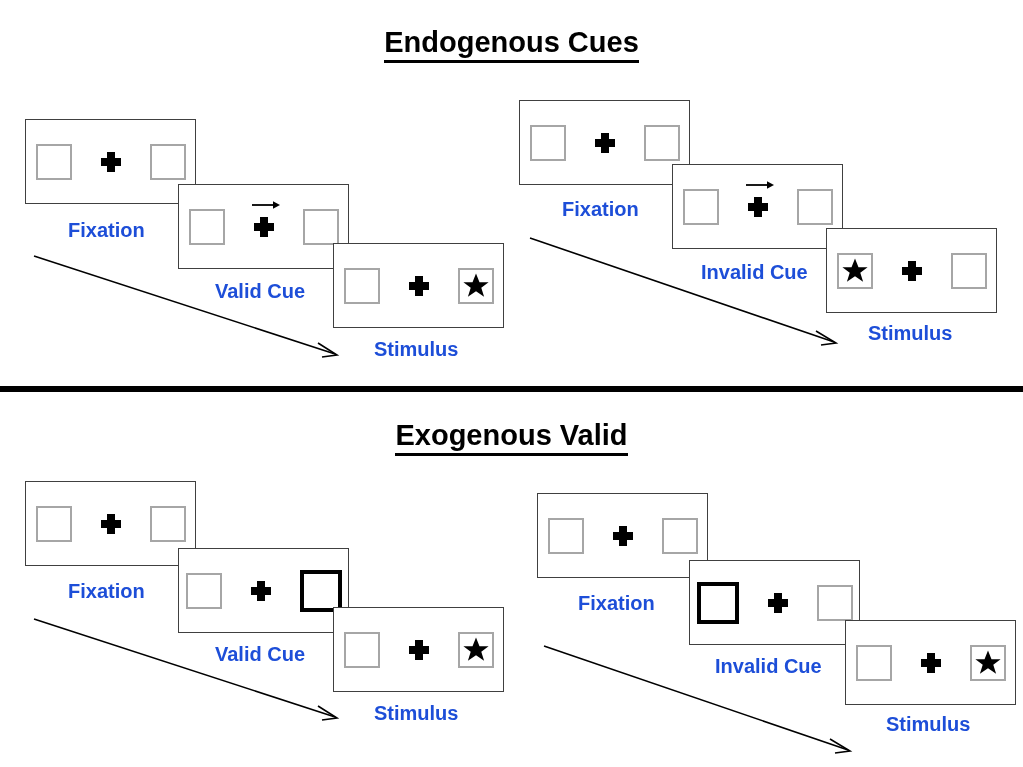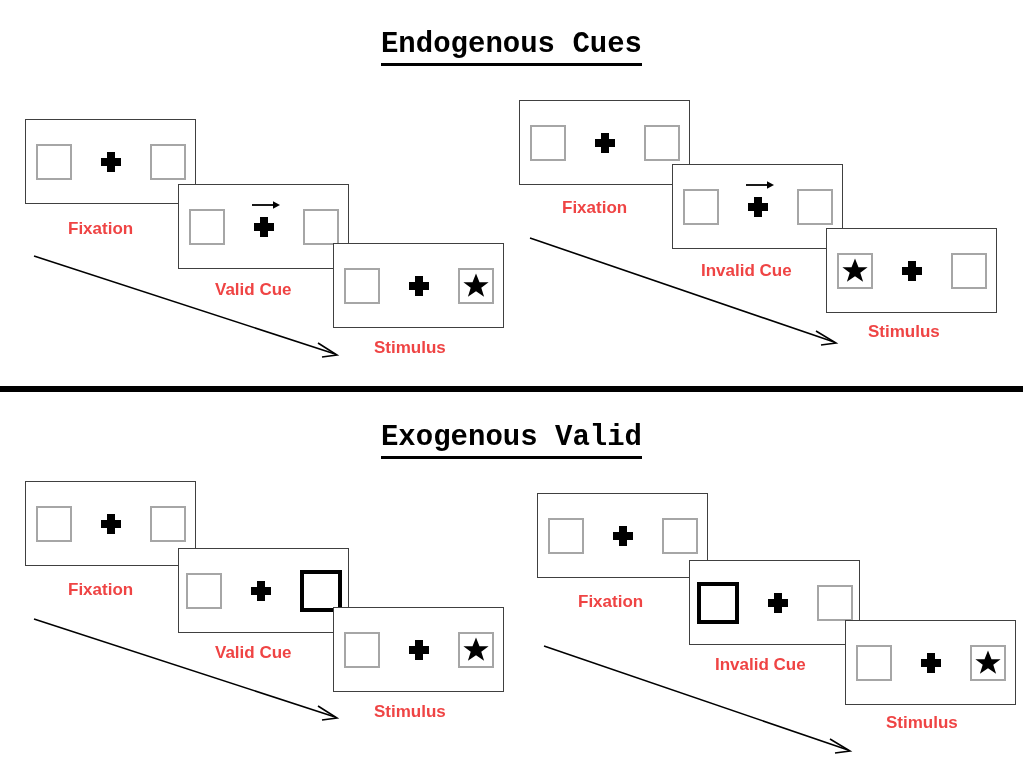--- a/index.html
+++ b/index.html
@@ -23,21 +23,20 @@
     left: 0;
     text-align: center;
     font-weight: bold;
     font-size: 29px;
     letter-spacing: 0px;
     color: #000000;
   }
   .section-title span {
     border-bottom: 3px solid #000000;
     padding-bottom: 2px;
-    font-family: Liberation Mono, monospace;
   }
 
   
   .divider {
     position: absolute;
     left: 0;
     width: 1023px;
     height: 6px;
     background: #000000;
   }
@@ -120,23 +119,23 @@
     top: -15px;
     width: 30px;
     height: 12px;
   }
   .cue-arrow svg { display: block; }
 
   
   .caption {
     position: absolute;
     font-weight: bold;
-    font-size: 17px;
+    font-size: 20px;
     white-space: nowrap;
-    color: #ef4444;
+    color: #1d4ed8;
     z-index: 3;
   }
 
   
   .time-arrow {
     position: absolute;
     z-index: 1;
   }
   .time-arrow svg { display: block; overflow: visible; }
 </style>

